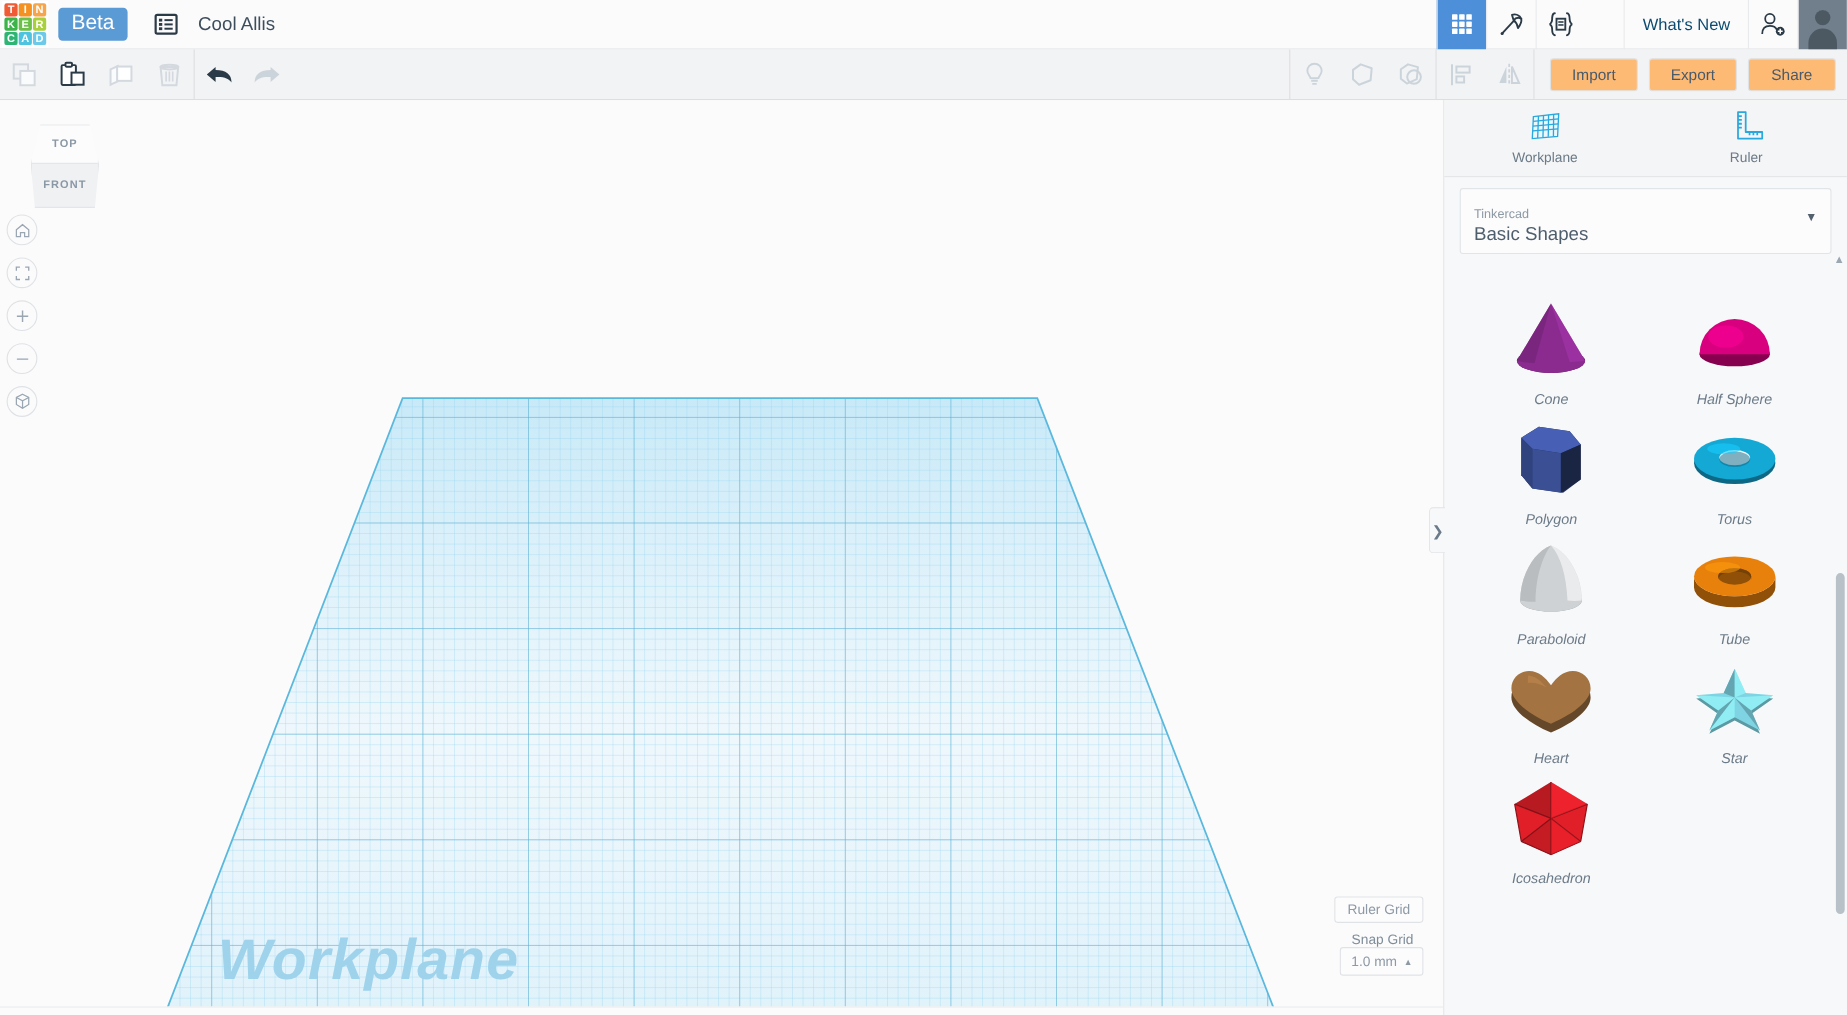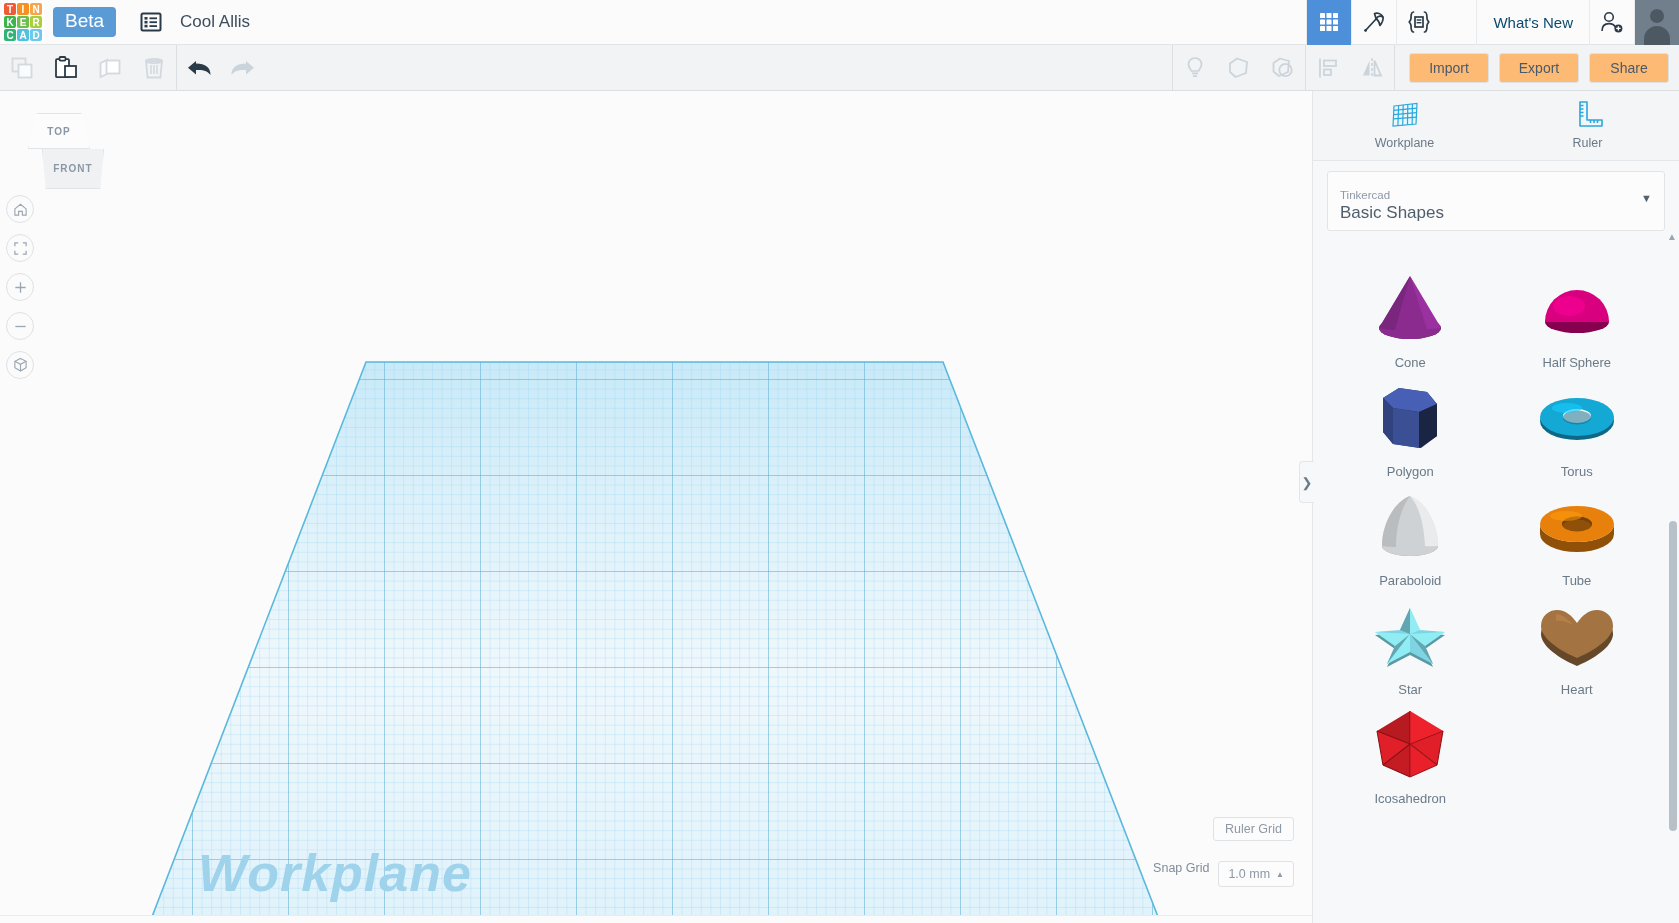--- a/index.html
+++ b/index.html
@@ -91,21 +91,21 @@
   
   .viewcube { position: absolute; left: 22px; top: 22px; width: 74px; height: 82px; }
   .vc-top {
     position:absolute; left:6px; top:0; width:62px; height:36px;
     background:#fcfcfd; border:1px solid #e2e5e8;
     clip-path: polygon(14% 0, 86% 0, 100% 100%, 0 100%);
     display:flex; align-items:center; justify-content:center;
     font-size:10px; letter-spacing:1px; color:#8a98a6; font-weight:bold;
   }
   .vc-front {
-    position:absolute; left:20px; top:36px; width:62px; height:40px;
+    position:absolute; left:6px; top:36px; width:62px; height:40px;
     background:#f0f1f3; border:1px solid #e2e5e8; border-top:none;
     clip-path: polygon(0 0, 100% 0, 94% 100%, 6% 100%);
     display:flex; align-items:center; justify-content:center;
     font-size:10px; letter-spacing:1px; color:#8a98a6; font-weight:bold;
   }
   .nav-btn {
     position:absolute; left:6px; width:28px; height:28px; border-radius:50%;
     border:1px solid #dfe2e5; background:#fbfbfc;
     display:flex; align-items:center; justify-content:center; color:#9aa6b2;
   }
@@ -119,21 +119,21 @@
     font-size:52px; color:#9fd3ec; letter-spacing:1px;
   }
 
   
   .grid-ctrls { position:absolute; right:18px; bottom:36px; text-align:right; }
   .edit-grid-btn {
     display:inline-flex; align-items:center; justify-content:center;
     height:24px; padding:0 11px; border:1px solid #e0e3e6; border-radius:3px;
     background:#fcfcfd; color:#8d99a5; font-size:12.5px;
   }
-  .snap-row { display:flex; align-items:flex-start; justify-content:flex-end; margin-top:20px; }
+  .snap-row { display:flex; align-items:flex-end; justify-content:flex-end; margin-top:8px;flex-direction:column; }
   .snap-label { color:#7f8d9a; font-size:12.5px; margin-right:9px; }
   .snap-select {
     display:inline-flex; align-items:center; gap:6px;
     height:24px; padding:12px 9px; border:1px solid #e0e3e6; border-radius:3px;
     background:#fcfcfd; color:#8d99a5; font-size:12.5px;
   }
 
   
   .rightpanel {
     position:absolute; left:1312px; top:91px; width:367px; height:832px;
@@ -154,20 +154,21 @@
   .rp-dd-big { font-size:17px; color:#4f5e6c; line-height:22px; }
   .rp-dd-caret { position:absolute; right:12px; top:20px; color:#53616e; font-size:11px; }
 
   .rp-gallery {
     position:absolute; left:0; top:156px; width:367px; height:676px;
     overflow:hidden;
   }
   .rp-grid {
     display:grid; grid-template-columns:1fr 1fr; row-gap:4px;
     padding:18px 20px 0 14px;
+    font-style:italic;
   }
   .shape-cell { display:flex; flex-direction:column; align-items:center; }
   .shape-vis { width:110px; height:86px; display:flex; align-items:center; justify-content:center; }
   .shape-name { font-size:13px; color:#6b7a88; margin-top:4px; }
 
   .rp-scroll-up {
     position:absolute; right:2px; top:140px; color:#9aa6b2; font-size:10px;
   }
   .rp-scrollbar {
     position:absolute; right:2px; top:430px; width:8px; height:310px;
@@ -534,49 +535,49 @@
         <ellipse cx="43" cy="28" rx="15" ry="7.5" fill="#905007"></ellipse>
         <path d="M28 28 A15 7.5 0 0 1 58 28 V31 A15 7.5 0 0 0 28 31 Z" fill="#744106"></path>
         <ellipse cx="32" cy="20" rx="16" ry="5" fill="#ff9d0f" opacity=".55"></ellipse>
       </svg>
             </div>
             <div class="shape-name">Tube</div>
           </div>
           <div class="shape-cell">
             <div class="shape-vis">
               <svg width="86" height="66" viewBox="0 0 86 66">
+        <path d="M43 58 C20 48 7 36 7 26 C7 16 15 10 23 10 C32 10 38 16 43 23 C48 16 54 10 63 10 C71 10 79 16 79 26 C79 36 66 48 43 58 Z" fill="#654729" transform="translate(0,6)"></path>
+        <path d="M43 56 C20 46 7 34 7 24 C7 14 15 8 23 8 C32 8 38 14 43 21 C48 14 54 8 63 8 C71 8 79 14 79 24 C79 34 66 46 43 56 Z" fill="#a37342"></path>
+        <path d="M22 12 C28 12 34 17 39 23 C33 20 27 18 22 19 Z" fill="#c78c51" opacity=".5"></path>
+      </svg>
+            </div>
+            <div class="shape-name">Heart</div>
+          </div>
+          <div class="shape-cell">
+            <div class="shape-vis">
+              <svg width="86" height="66" viewBox="0 0 86 66">
         <path d="M43 6 L53 28 L78 30 L58 44 L66 62 L43 50 L20 62 L28 44 L8 30 L33 28 Z" fill="#5b99a3" transform="translate(0,3)"></path>
         <path d="M43 6 L53 28 L78 30 L58 44 L66 62 L43 50 L20 62 L28 44 L8 30 L33 28 Z" fill="#7fd4e3"></path>
         <g fill="#63a5b1">
           <path d="M43 6 L43 32 L33 28 Z"></path>
           <path d="M43 32 L58 44 L66 62 Z"></path>
           <path d="M43 32 L28 44 L20 62 Z"></path>
         </g>
         <g fill="#9bffff" opacity=".6">
           <path d="M43 6 L53 28 L43 32 Z"></path>
           <path d="M43 32 L78 30 L58 44 Z"></path>
           <path d="M43 32 L8 30 L28 44 Z"></path>
           <path d="M43 32 L43 50 L20 62 Z"></path>
         </g>
       </svg>
             </div>
             <div class="shape-name">Star</div>
           </div>
           <div class="shape-cell">
             <div class="shape-vis">
-              <svg width="86" height="66" viewBox="0 0 86 66">
-        <path d="M43 58 C20 48 7 36 7 26 C7 16 15 10 23 10 C32 10 38 16 43 23 C48 16 54 10 63 10 C71 10 79 16 79 26 C79 36 66 48 43 58 Z" fill="#654729" transform="translate(0,6)"></path>
-        <path d="M43 56 C20 46 7 34 7 24 C7 14 15 8 23 8 C32 8 38 14 43 21 C48 14 54 8 63 8 C71 8 79 14 79 24 C79 34 66 46 43 56 Z" fill="#a37342"></path>
-        <path d="M22 12 C28 12 34 17 39 23 C33 20 27 18 22 19 Z" fill="#c78c51" opacity=".5"></path>
-      </svg>
-            </div>
-            <div class="shape-name">Heart</div>
-          </div>
-          <div class="shape-cell">
-            <div class="shape-vis">
               <svg width="78" height="74" viewBox="0 0 78 74">
         <polygon points="39,4 72,24 66,58 39,70 12,58 6,24" fill="#e01f28"></polygon>
         <g stroke="#8b1319" stroke-width="1.1" fill="none">
           <path d="M39 4 L39 37 M6 24 L39 37 M72 24 L39 37 M12 58 L39 37 M66 58 L39 37 M39 70 L39 37"></path>
           <path d="M6 24 L12 58 M72 24 L66 58 M12 58 L39 70 L66 58"></path>
         </g>
         <polygon points="39,4 72,24 39,37" fill="#ff2631" opacity=".45"></polygon>
         <polygon points="39,37 66,58 39,70" fill="#ff2631" opacity=".3"></polygon>
         <polygon points="39,4 6,24 39,37" fill="#650e12" opacity=".32"></polygon>
         <polygon points="39,37 12,58 39,70" fill="#650e12" opacity=".22"></polygon>

